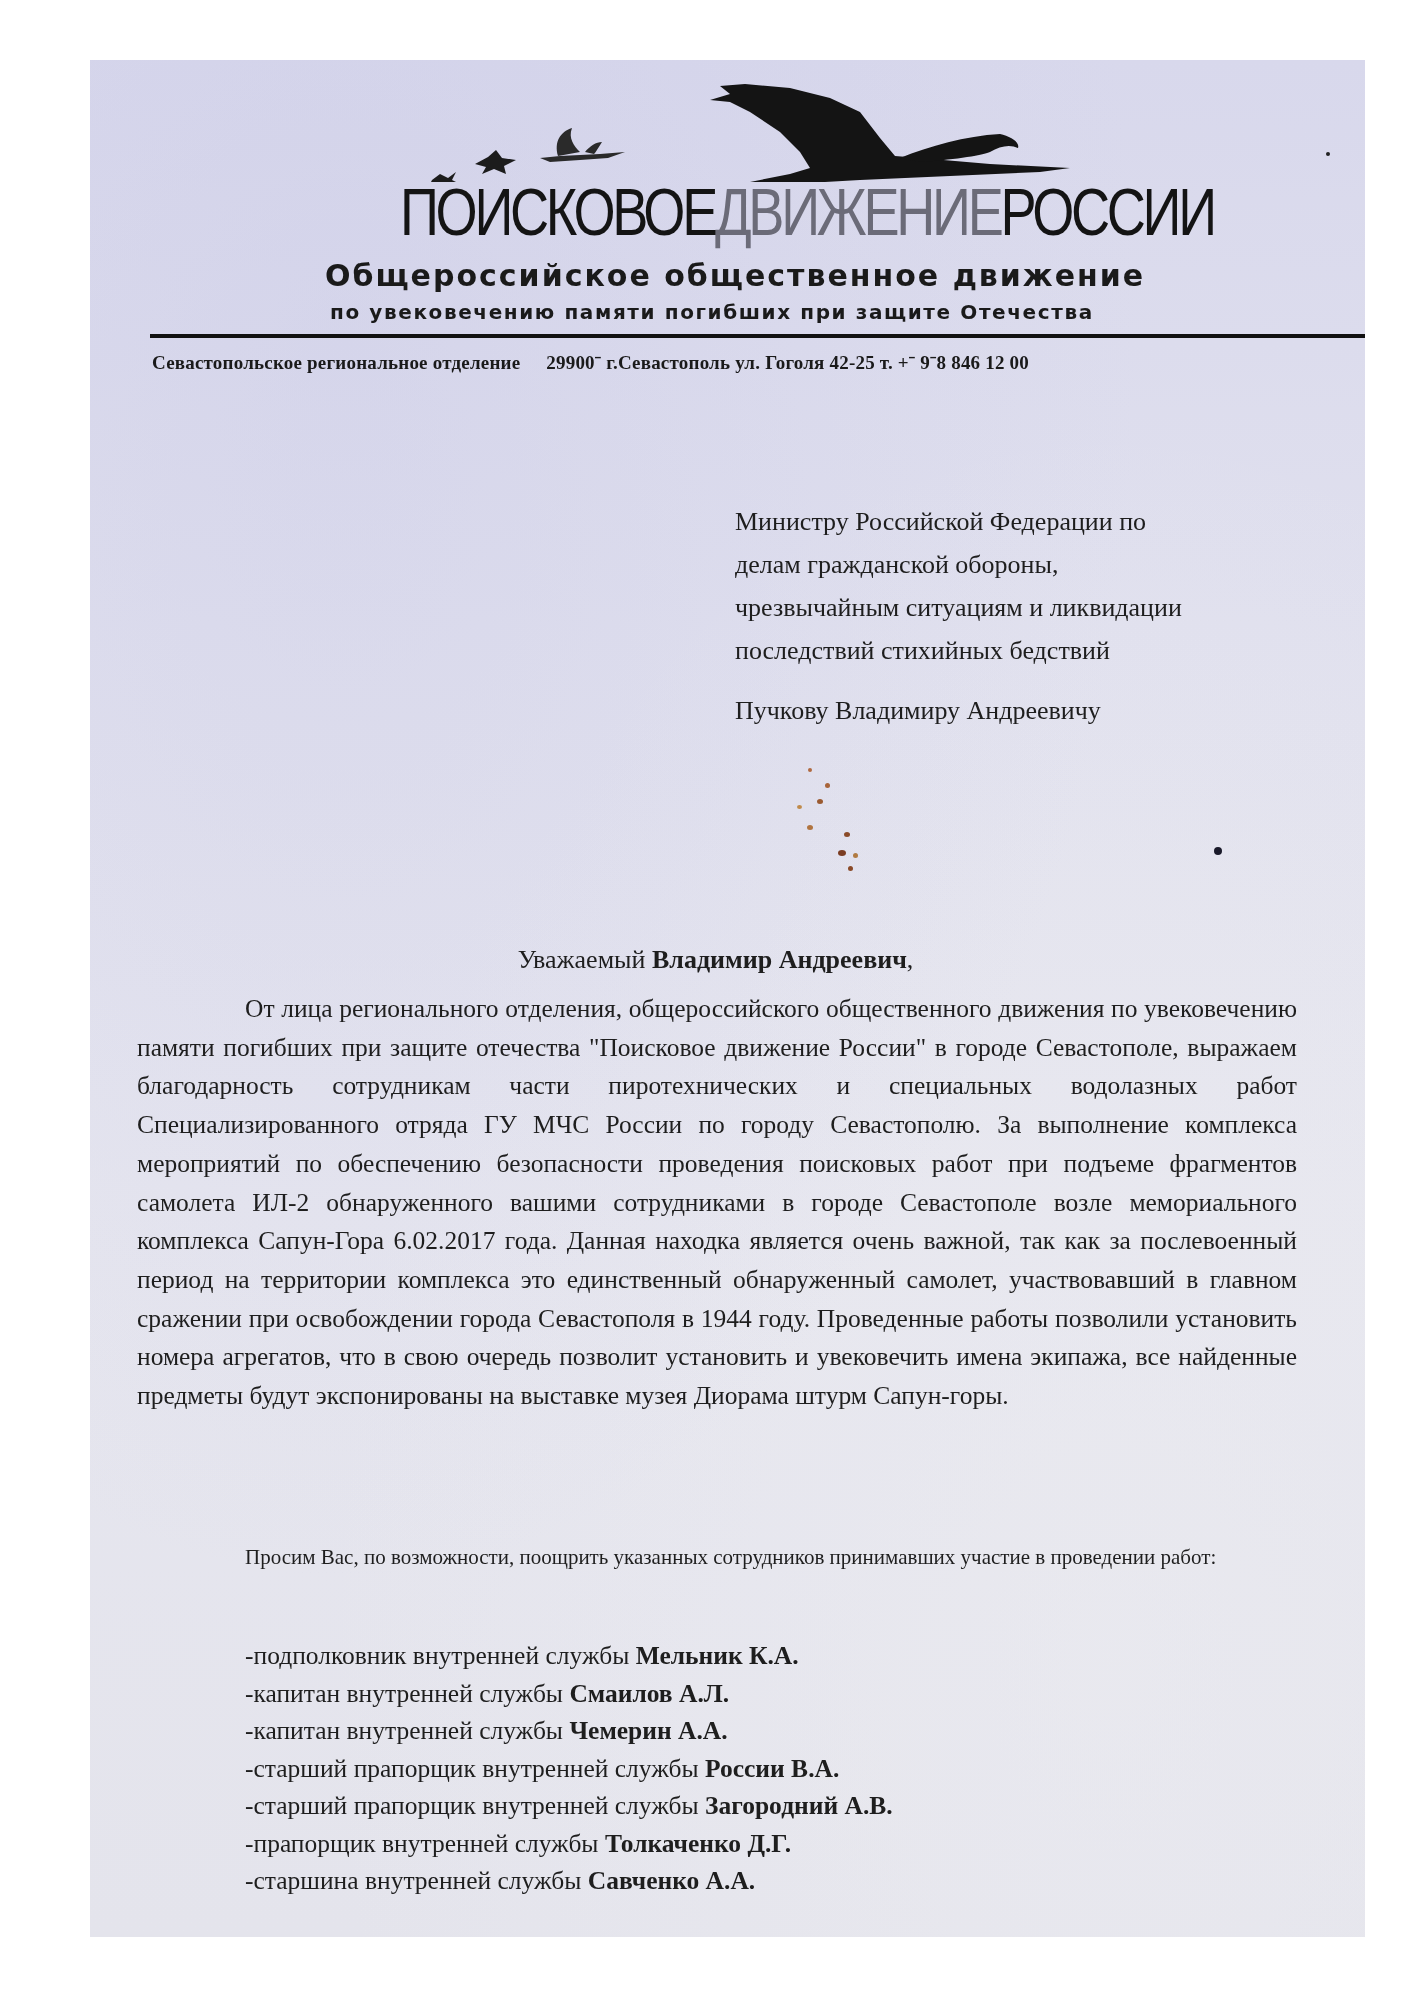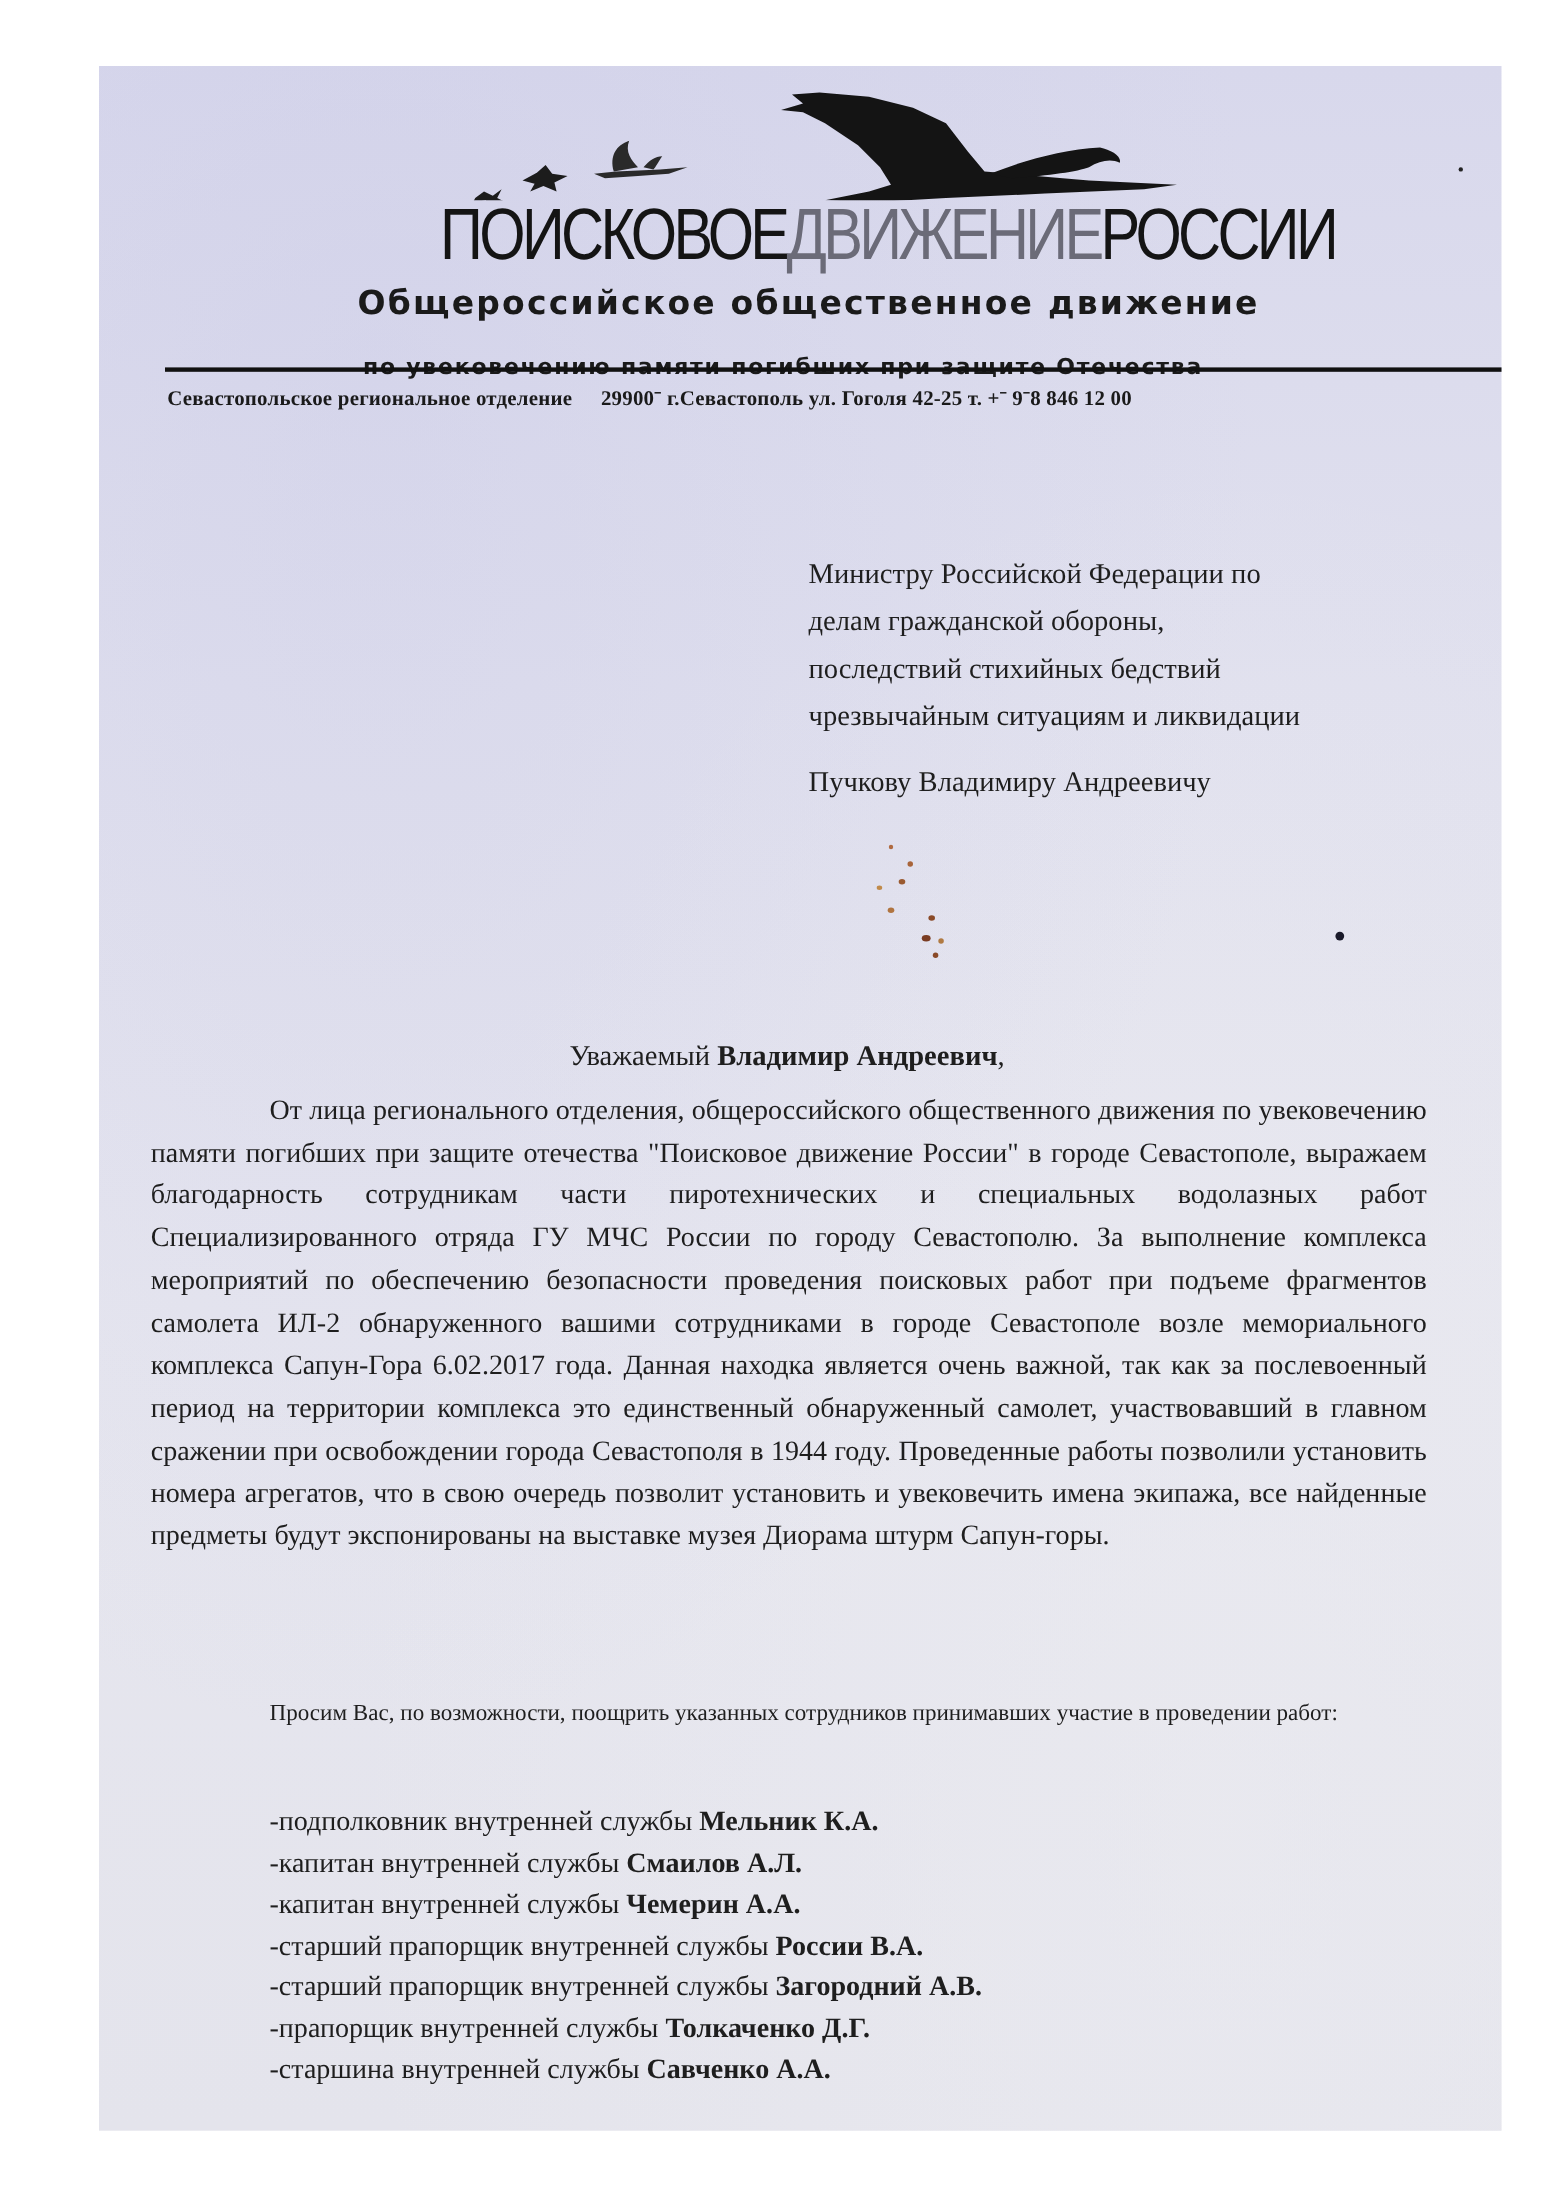--- a/index.html
+++ b/index.html
@@ -26,21 +26,21 @@
   }
   .logo-title .mid { color: #6b6b78; }
   .org-line1 {
     position: absolute; left: 235px; top: 198px;
     font-family: "DejaVu Sans", sans-serif; font-weight: bold; font-size: 30px;
     letter-spacing: 2px; color: #1a1a1a; white-space: nowrap;
   }
   .org-line2 {
     position: absolute; left: 240px; top: 240px;
     font-family: "DejaVu Sans", sans-serif; font-weight: bold; font-size: 20px;
-    letter-spacing: 1.6px; color: #1a1a1a; white-space: nowrap; margin-top: 21px;
+    letter-spacing: 1.6px; color: #1a1a1a; white-space: nowrap;
   }
   .rule {
     position: absolute; left: 60px; top: 274px; width: 1215px; height: 4px; background: #111;
   }
   .contacts {
     position: absolute; left: 62px; top: 292px; width: 1210px;
     font-family: "Liberation Serif", serif; font-weight: bold; font-size: 19px;
     color: #1a1a1a; white-space: nowrap; letter-spacing: 0.2px;
   }
   .contacts .addr { margin-left: 26px; }
@@ -99,22 +99,22 @@
   <div class="org-line1">Общероссийское общественное движение</div>
   <div class="org-line2">по увековечению памяти погибших при защите Отечества</div>
   <div class="rule"></div>
   <div class="contacts">
     <span>Севастопольское региональное отделение</span><span class="addr">29900ˉ г.Севастополь ул. Гоголя 42-25 т. +ˉ 9ˉ8 846 12 00</span>
   </div>
 
   <div class="addressee">
     <span class="addr-line">Министру Российской Федерации по</span>
     <span class="addr-line">делам гражданской обороны,</span>
+    <span class="addr-line">чрезвычайным ситуациям и ликвидации</span>
     <span class="addr-line">последствий стихийных бедствий</span>
-    <span class="addr-line">чрезвычайным ситуациям и ликвидации</span>
     <span class="name">Пучкову Владимиру Андреевичу</span>
   </div>
 
   <div class="speck" style="left:718px;top:708px;width:4px;height:4px;background:#b06a40;"></div>
   <div class="speck" style="left:735px;top:723px;width:5px;height:5px;background:#a8643a;"></div>
   <div class="speck" style="left:707px;top:745px;width:5px;height:4px;background:#c08a4a;"></div>
   <div class="speck" style="left:727px;top:739px;width:6px;height:5px;background:#9a5a30;"></div>
   <div class="speck" style="left:717px;top:765px;width:6px;height:5px;background:#b07440;"></div>
   <div class="speck" style="left:754px;top:772px;width:6px;height:5px;background:#8a4a28;"></div>
   <div class="speck" style="left:748px;top:790px;width:8px;height:6px;background:#7a3c22;"></div>

